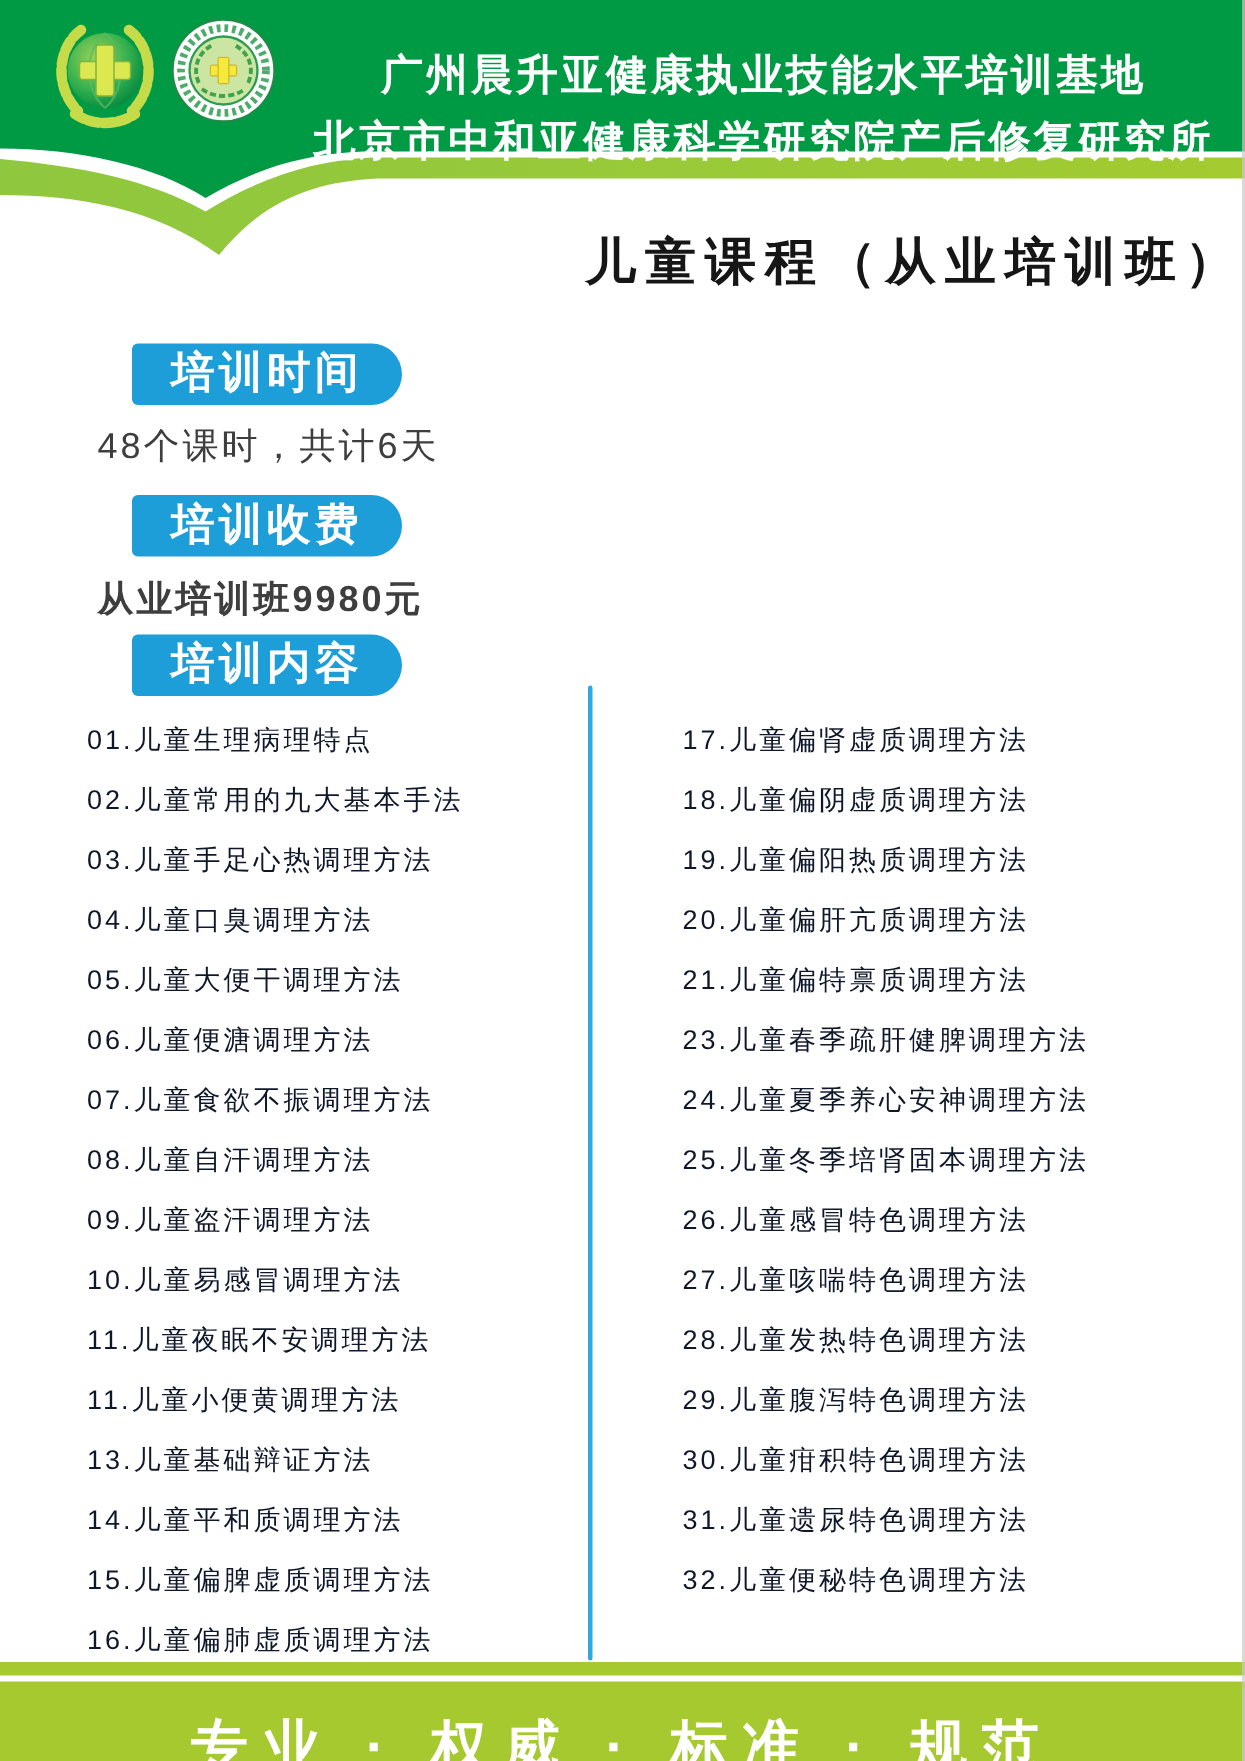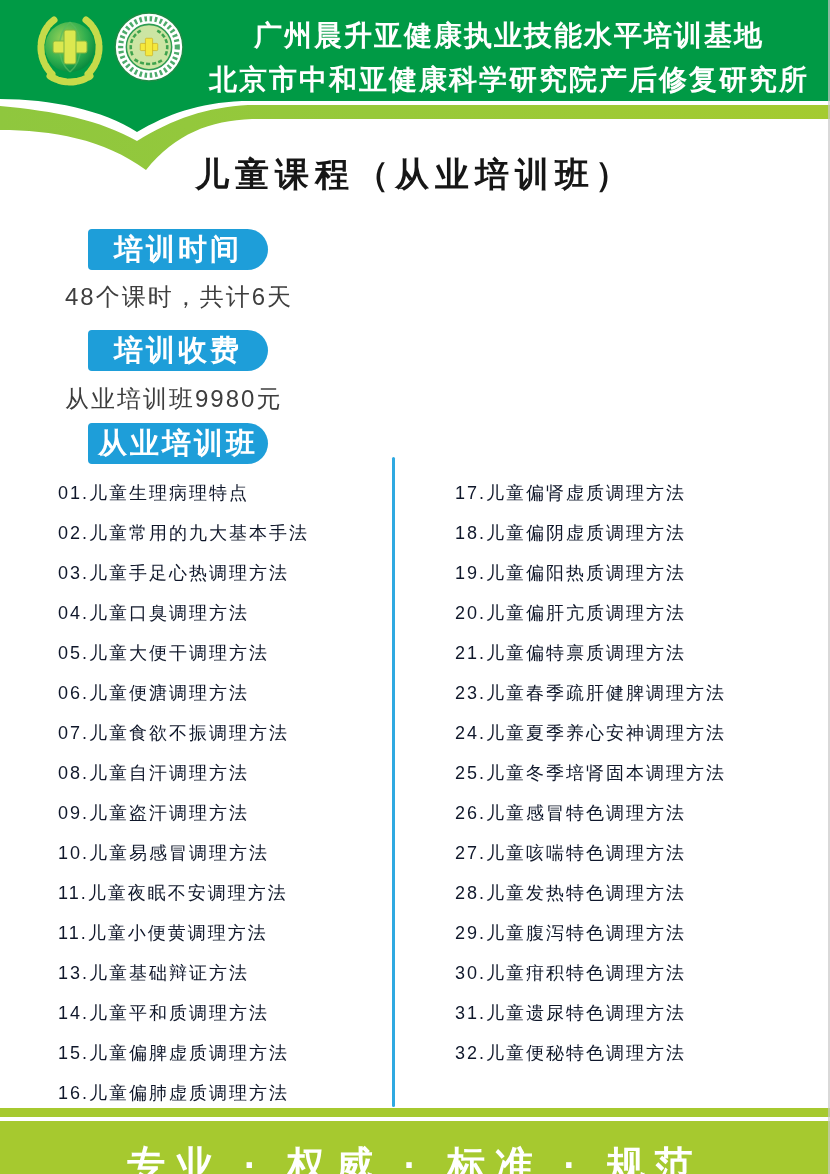--- a/index.html
+++ b/index.html
@@ -3,49 +3,49 @@
 <meta charset="utf-8">
 <style>
   html,body{margin:0;padding:0;background:#fff;}
   .page{
     position:relative;width:830px;height:1174px;background:#ffffff;overflow:hidden;
     font-family:"Liberation Sans","DejaVu Sans",sans-serif;
   }
   
   .header-art{position:absolute;left:0;top:0;width:830px;height:230px;}
   .header-text{
-    position:absolute;left:196px;top:14px;width:626px;height:92px;
+    position:absolute;left:196px;top:28px;width:626px;height:92px;
     color:#ffffff;font-weight:bold;font-size:28px;line-height:44px;
     letter-spacing:2px;text-align:center;white-space:nowrap;
   }
   .logo{position:absolute;}
   .logo-left{left:30px;top:6px;width:80px;height:84px;}
   .logo-right{left:114px;top:12px;width:70px;height:70px;}
   
   .page-title{
     position:absolute;left:0;top:152px;width:830px;height:46px;
-    text-align:center;font-size:34px;font-weight:900;color:#161616;
+    text-align:right;font-size:34px;font-weight:900;color:#161616;
     letter-spacing:6px;white-space:nowrap;
   }
   
   .badge{
     position:absolute;left:48px;width:180px;height:41px;
     background:#1E9ED9;color:#ffffff;font-size:29px;font-weight:bold;
     line-height:41px;text-align:center;letter-spacing:3px;
     border-radius:4px 21px 21px 4px;white-space:nowrap;margin-left:40px;
   }
   .badge-time{top:229px;}
   .badge-fee{top:330px;}
   .badge-content{top:423px;}
   .section-body{
     position:absolute;left:65px;font-size:24px;color:#3E3E3E;
     letter-spacing:2px;white-space:nowrap;
   }
   .body-time{top:281px;}
-  .body-fee{top:383px;}
+  .body-fee{top:383px;font-weight:bold;}
   
   .col{position:absolute;top:473px;}
   .col-left{left:58px;}
   .col-right{left:455px;}
   .course{
     height:40px;line-height:40px;font-size:18px;color:#0f172a;
     letter-spacing:2px;white-space:nowrap;
   }
   .divider{
     position:absolute;left:392px;top:457px;width:3px;height:650px;
@@ -113,21 +113,21 @@
   </div>
 
   <div class="page-title">儿童课程（从业培训班）</div>
 
   <div class="badge badge-time">培训时间</div>
   <div class="section-body body-time">48个课时，共计6天</div>
 
   <div class="badge badge-fee">培训收费</div>
   <div class="section-body body-fee">从业培训班9980元</div>
 
-  <div class="badge badge-content">从业培训班</div>
+  <div class="badge badge-content">培训内容</div>
 
   <div class="col col-left">
     <div class="course">01.儿童生理病理特点</div>
     <div class="course">02.儿童常用的九大基本手法</div>
     <div class="course">03.儿童手足心热调理方法</div>
     <div class="course">04.儿童口臭调理方法</div>
     <div class="course">05.儿童大便干调理方法</div>
     <div class="course">06.儿童便溏调理方法</div>
     <div class="course">07.儿童食欲不振调理方法</div>
     <div class="course">08.儿童自汗调理方法</div>

